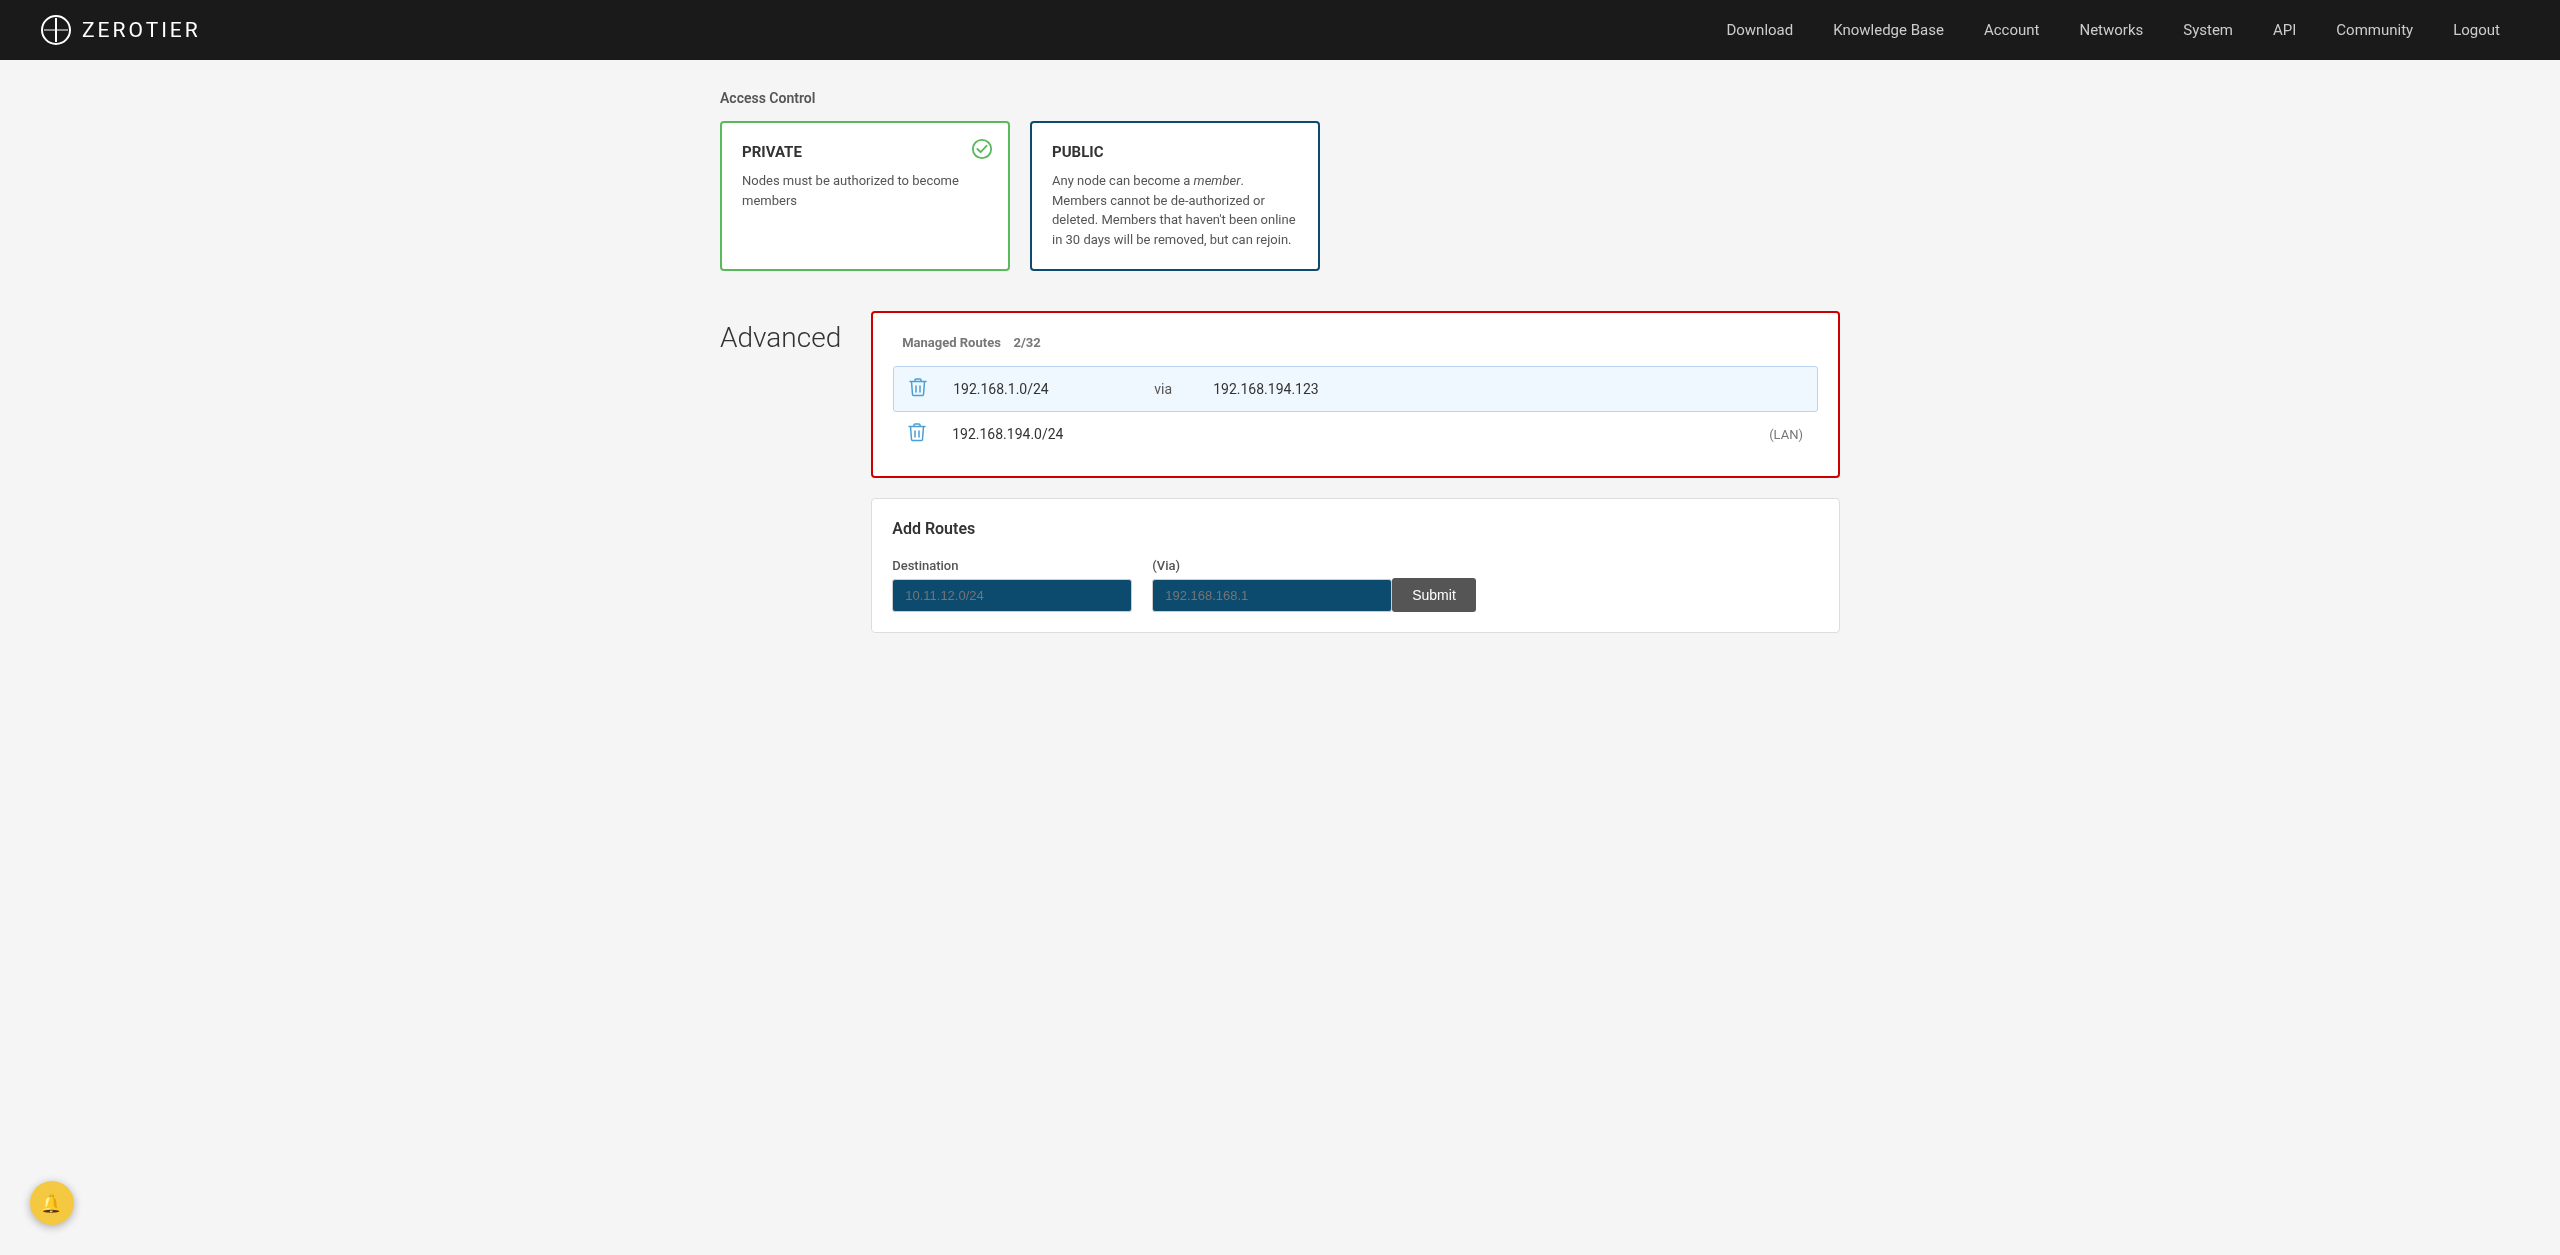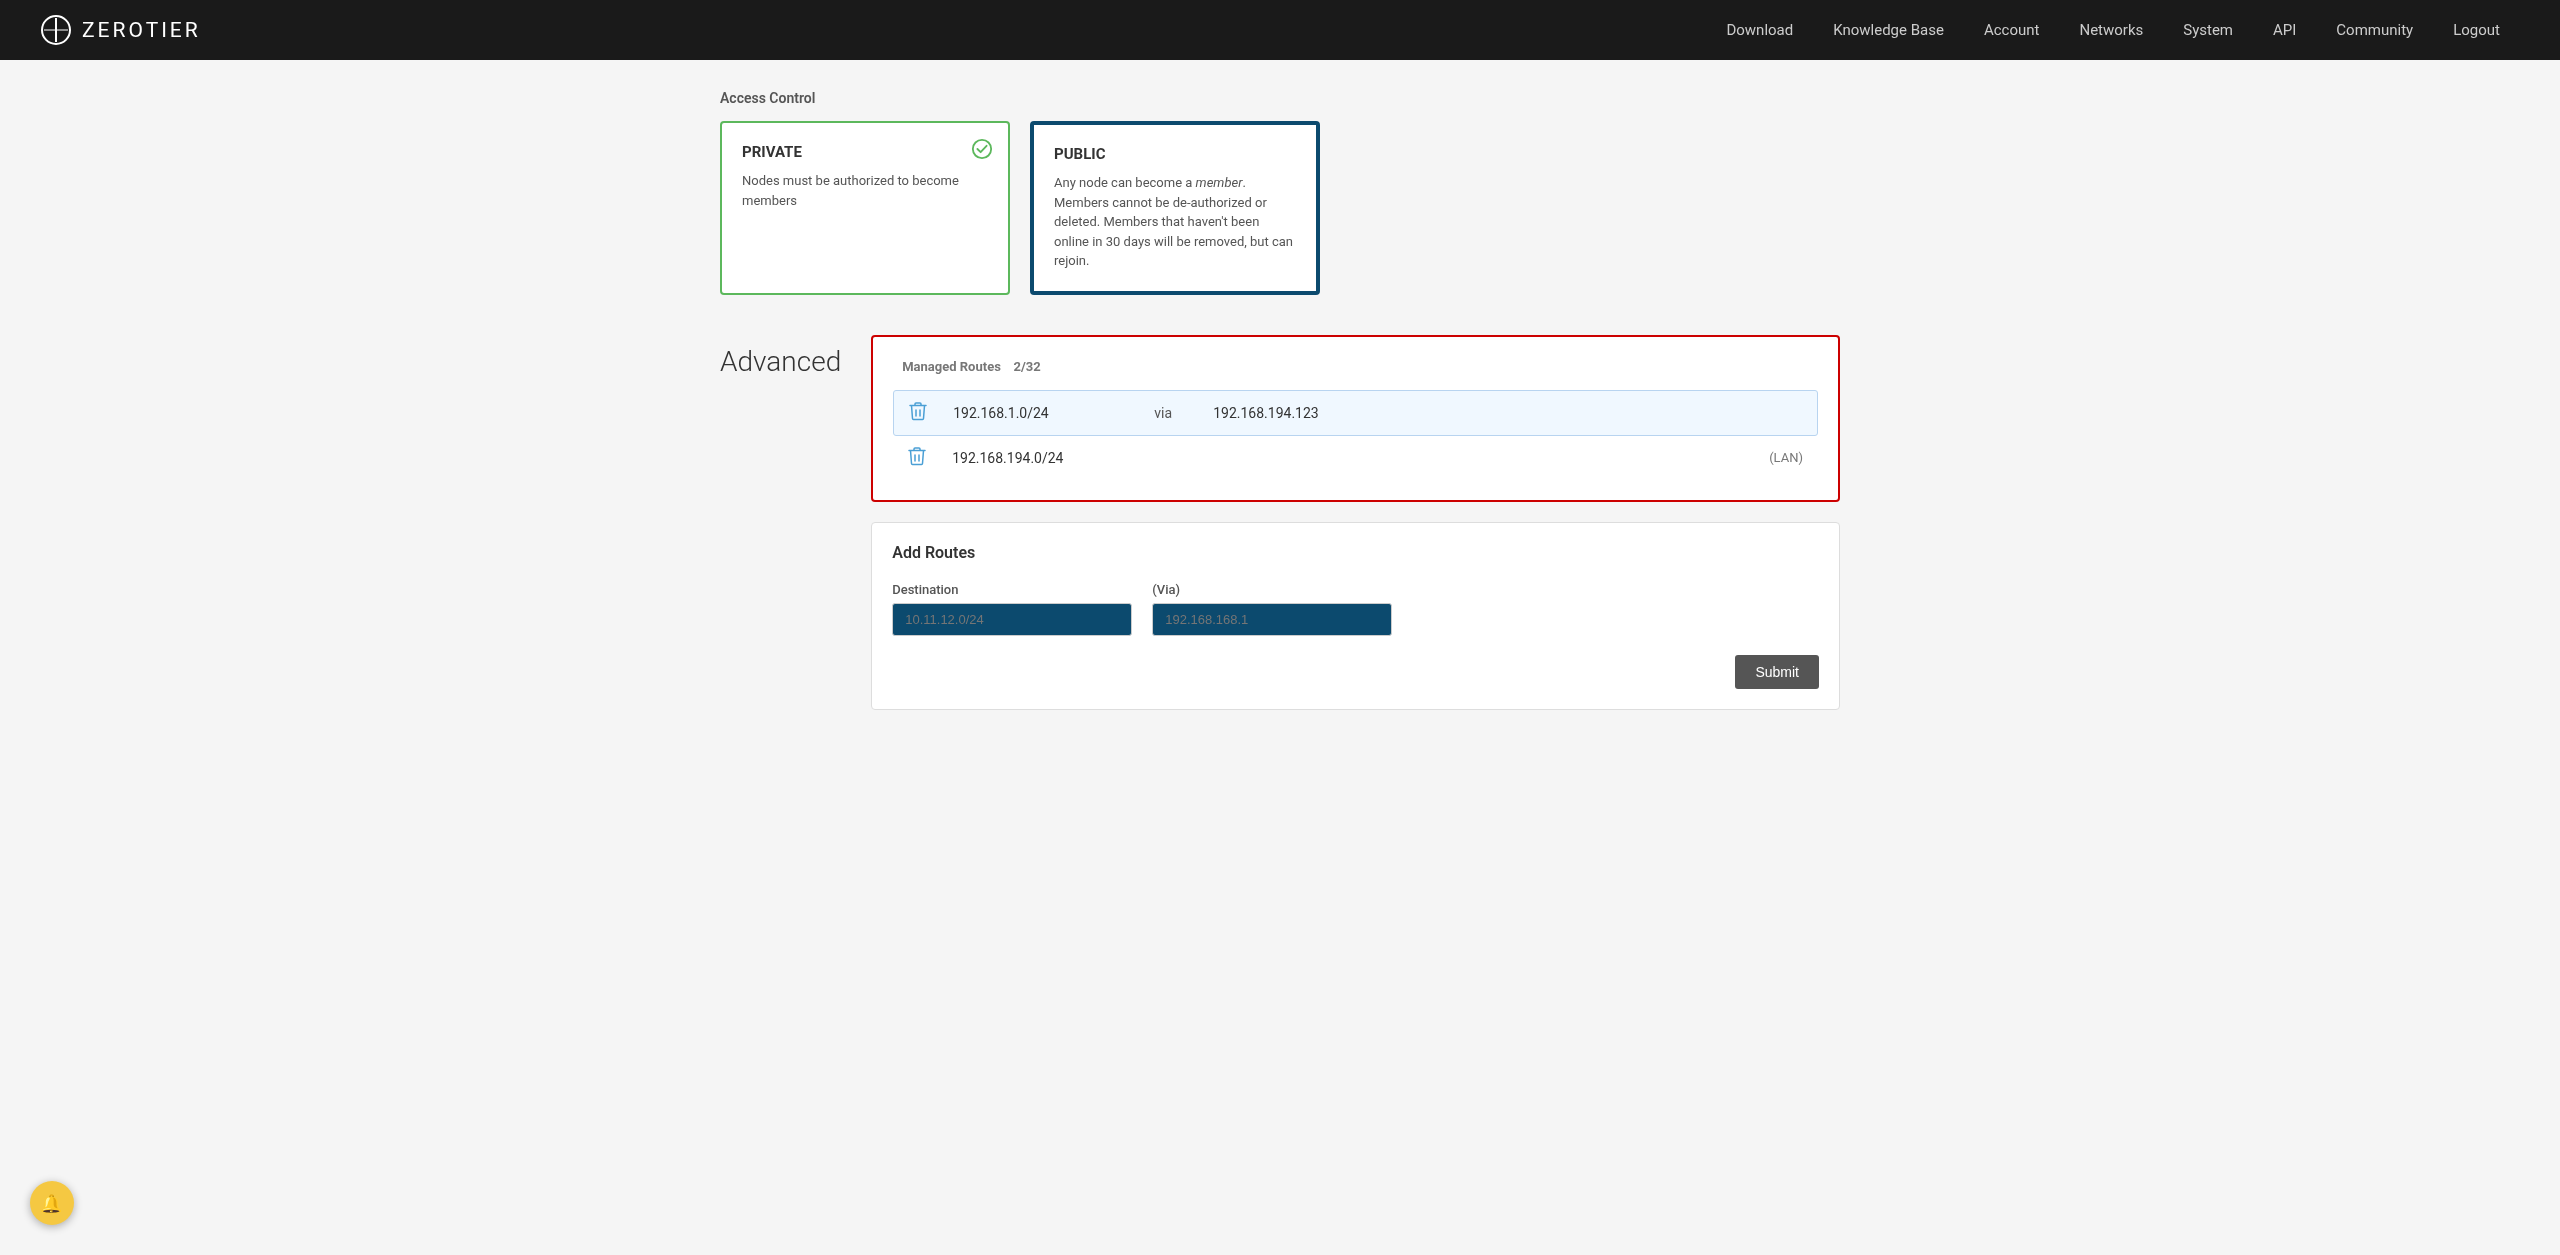--- a/index.html
+++ b/index.html
@@ -78,21 +78,21 @@
       text-transform: none;
     }
 
     .access-control-cards {
       display: flex;
       gap: 20px;
       margin-bottom: 40px;
     }
 
     .access-card {
-      border: 4px solid #0c4a6e;
+      border: 2px solid #0c4a6e;
       border-radius: 4px;
       padding: 20px;
       width: 290px;
       background: #fff;
       cursor: pointer;
       position: relative;
     }
 
     .access-card.selected {
       border: 2px solid #5cb85c;
@@ -221,22 +221,22 @@
 
     .add-routes-title {
       font-size: 16px;
       font-weight: 600;
       color: #333;
       margin-bottom: 20px;
     }
 
     .add-routes-form {
       display: flex;
-      flex-direction: column;
-      gap: 19px;
+      flex-direction: row;
+      gap: 0;
     }
 
     .form-row {
       display: flex;
       gap: 20px;
     }
 
     .form-group {
       display: flex;
       flex-direction: column;

